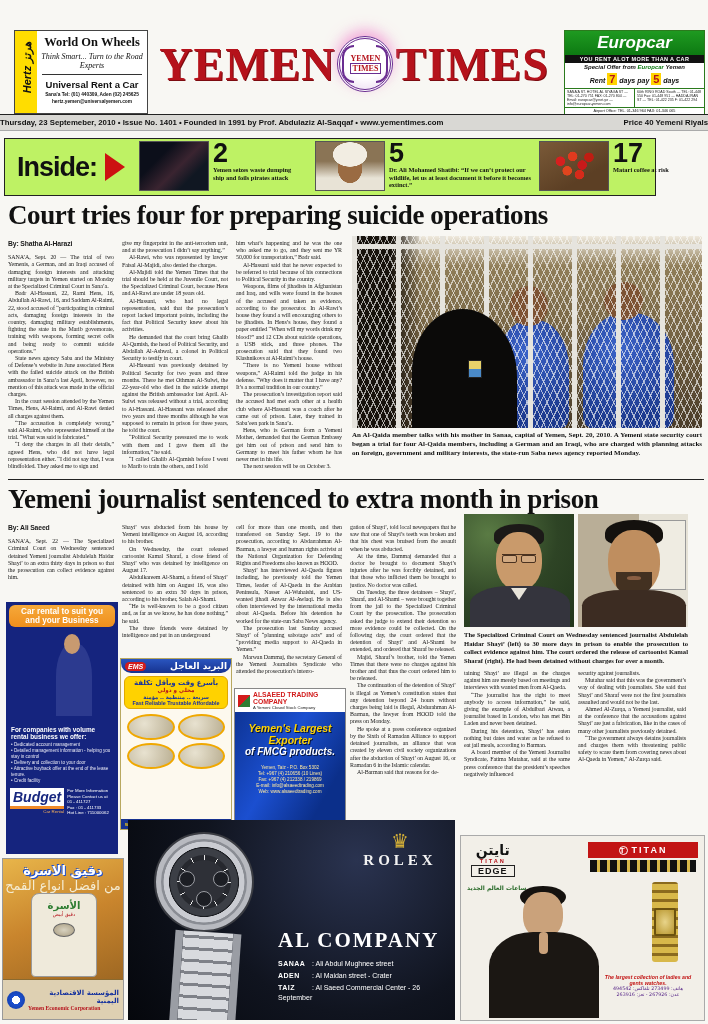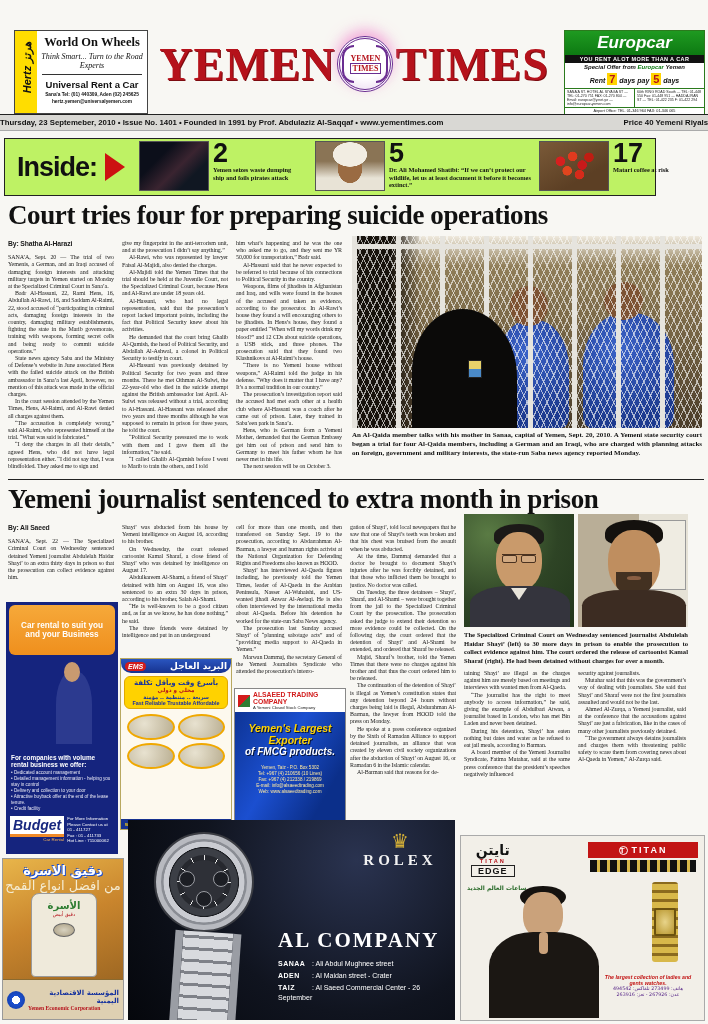--- a/index.html
+++ b/index.html
@@ -99,21 +99,21 @@
   .pB { left:578px; top:514px; width:110px; height:113px; overflow:hidden; background:linear-gradient(90deg,#b9ae97 55%, #e6e2d6 55%); }
   .pB .board { position:absolute; right:2px; top:6px; width:38px; height:70px; background:#efece2; border:1px solid #999; }
   .pB .head { position:absolute; left:30px; top:16px; width:52px; height:64px; border-radius:46%; background:#bf8e5f; }
   .pB .hair { position:absolute; left:27px; top:6px; width:58px; height:26px; border-radius:50% 50% 35% 35%; background:#14110e; }
   .pB .beard { position:absolute; left:38px; top:58px; width:36px; height:22px; border-radius:0 0 45% 45%; background:rgba(25,18,12,.75); }
   .pB .mouth { position:absolute; left:49px; top:62px; width:14px; height:4px; border-radius:40%; background:#8a5f43; }
   .pB .shirt { position:absolute; left:4px; top:76px; width:104px; height:40px; border-radius:38% 38% 0 0; background:#3c2c22; }
 
   
   .carrental { left:6px; top:602px; width:112px; height:252px; background:#15247e; font-family:"Liberation Sans",sans-serif; overflow:hidden; }
-  .cr-banner { margin:3px; background:linear-gradient(180deg,#f6a93a,#ef8f1d); border-radius:6px; color:#fff; font-weight:bold; font-size:8.2px; text-align:center; padding:16px 4px; }
+  .cr-banner { margin:3px; background:linear-gradient(180deg,#f6a93a,#ef8f1d); border-radius:6px; color:#fff; font-weight:bold; font-size:8.2px; text-align:center; padding:2px 4px; }
   .cr-img { margin:0 3px; height:92px; background:linear-gradient(115deg,#10142e 28%, #e8username 0), linear-gradient(115deg,#141a38 30%, #f08a28 30% 55%, #4a62c8 55% 75%, #8fa2e0 75%); position:relative; overflow:hidden; }
   .cr-man { position:absolute; left:44%; top:14%; width:34%; height:80%; border-radius:45% 45% 0 0; background:#2c3a8f; }
   .cr-manhead { position:absolute; left:52%; top:4%; width:15%; height:22%; border-radius:50%; background:#c89a70; }
   .cr-head { color:#fff; font-weight:bold; font-size:6.4px; padding:4px 5px 2px; }
   .cr-list { color:#e8e8f4; font-size:4.6px; line-height:6px; padding:0 5px; }
   .cr-foot { display:flex; margin-top:4px; padding:0 4px; align-items:flex-start; gap:3px; }
   .budget-logo { background:#ffffff; color:#17277f; font-weight:900; font-style:italic; font-size:14px; padding:1px 3px; border-bottom:3px solid #f08a28; }
   .budget-sub { font-size:4.4px; color:#f5b05a; text-align:right; }
   .cr-contact { color:#fff; font-size:4.4px; line-height:5.6px; }
 

